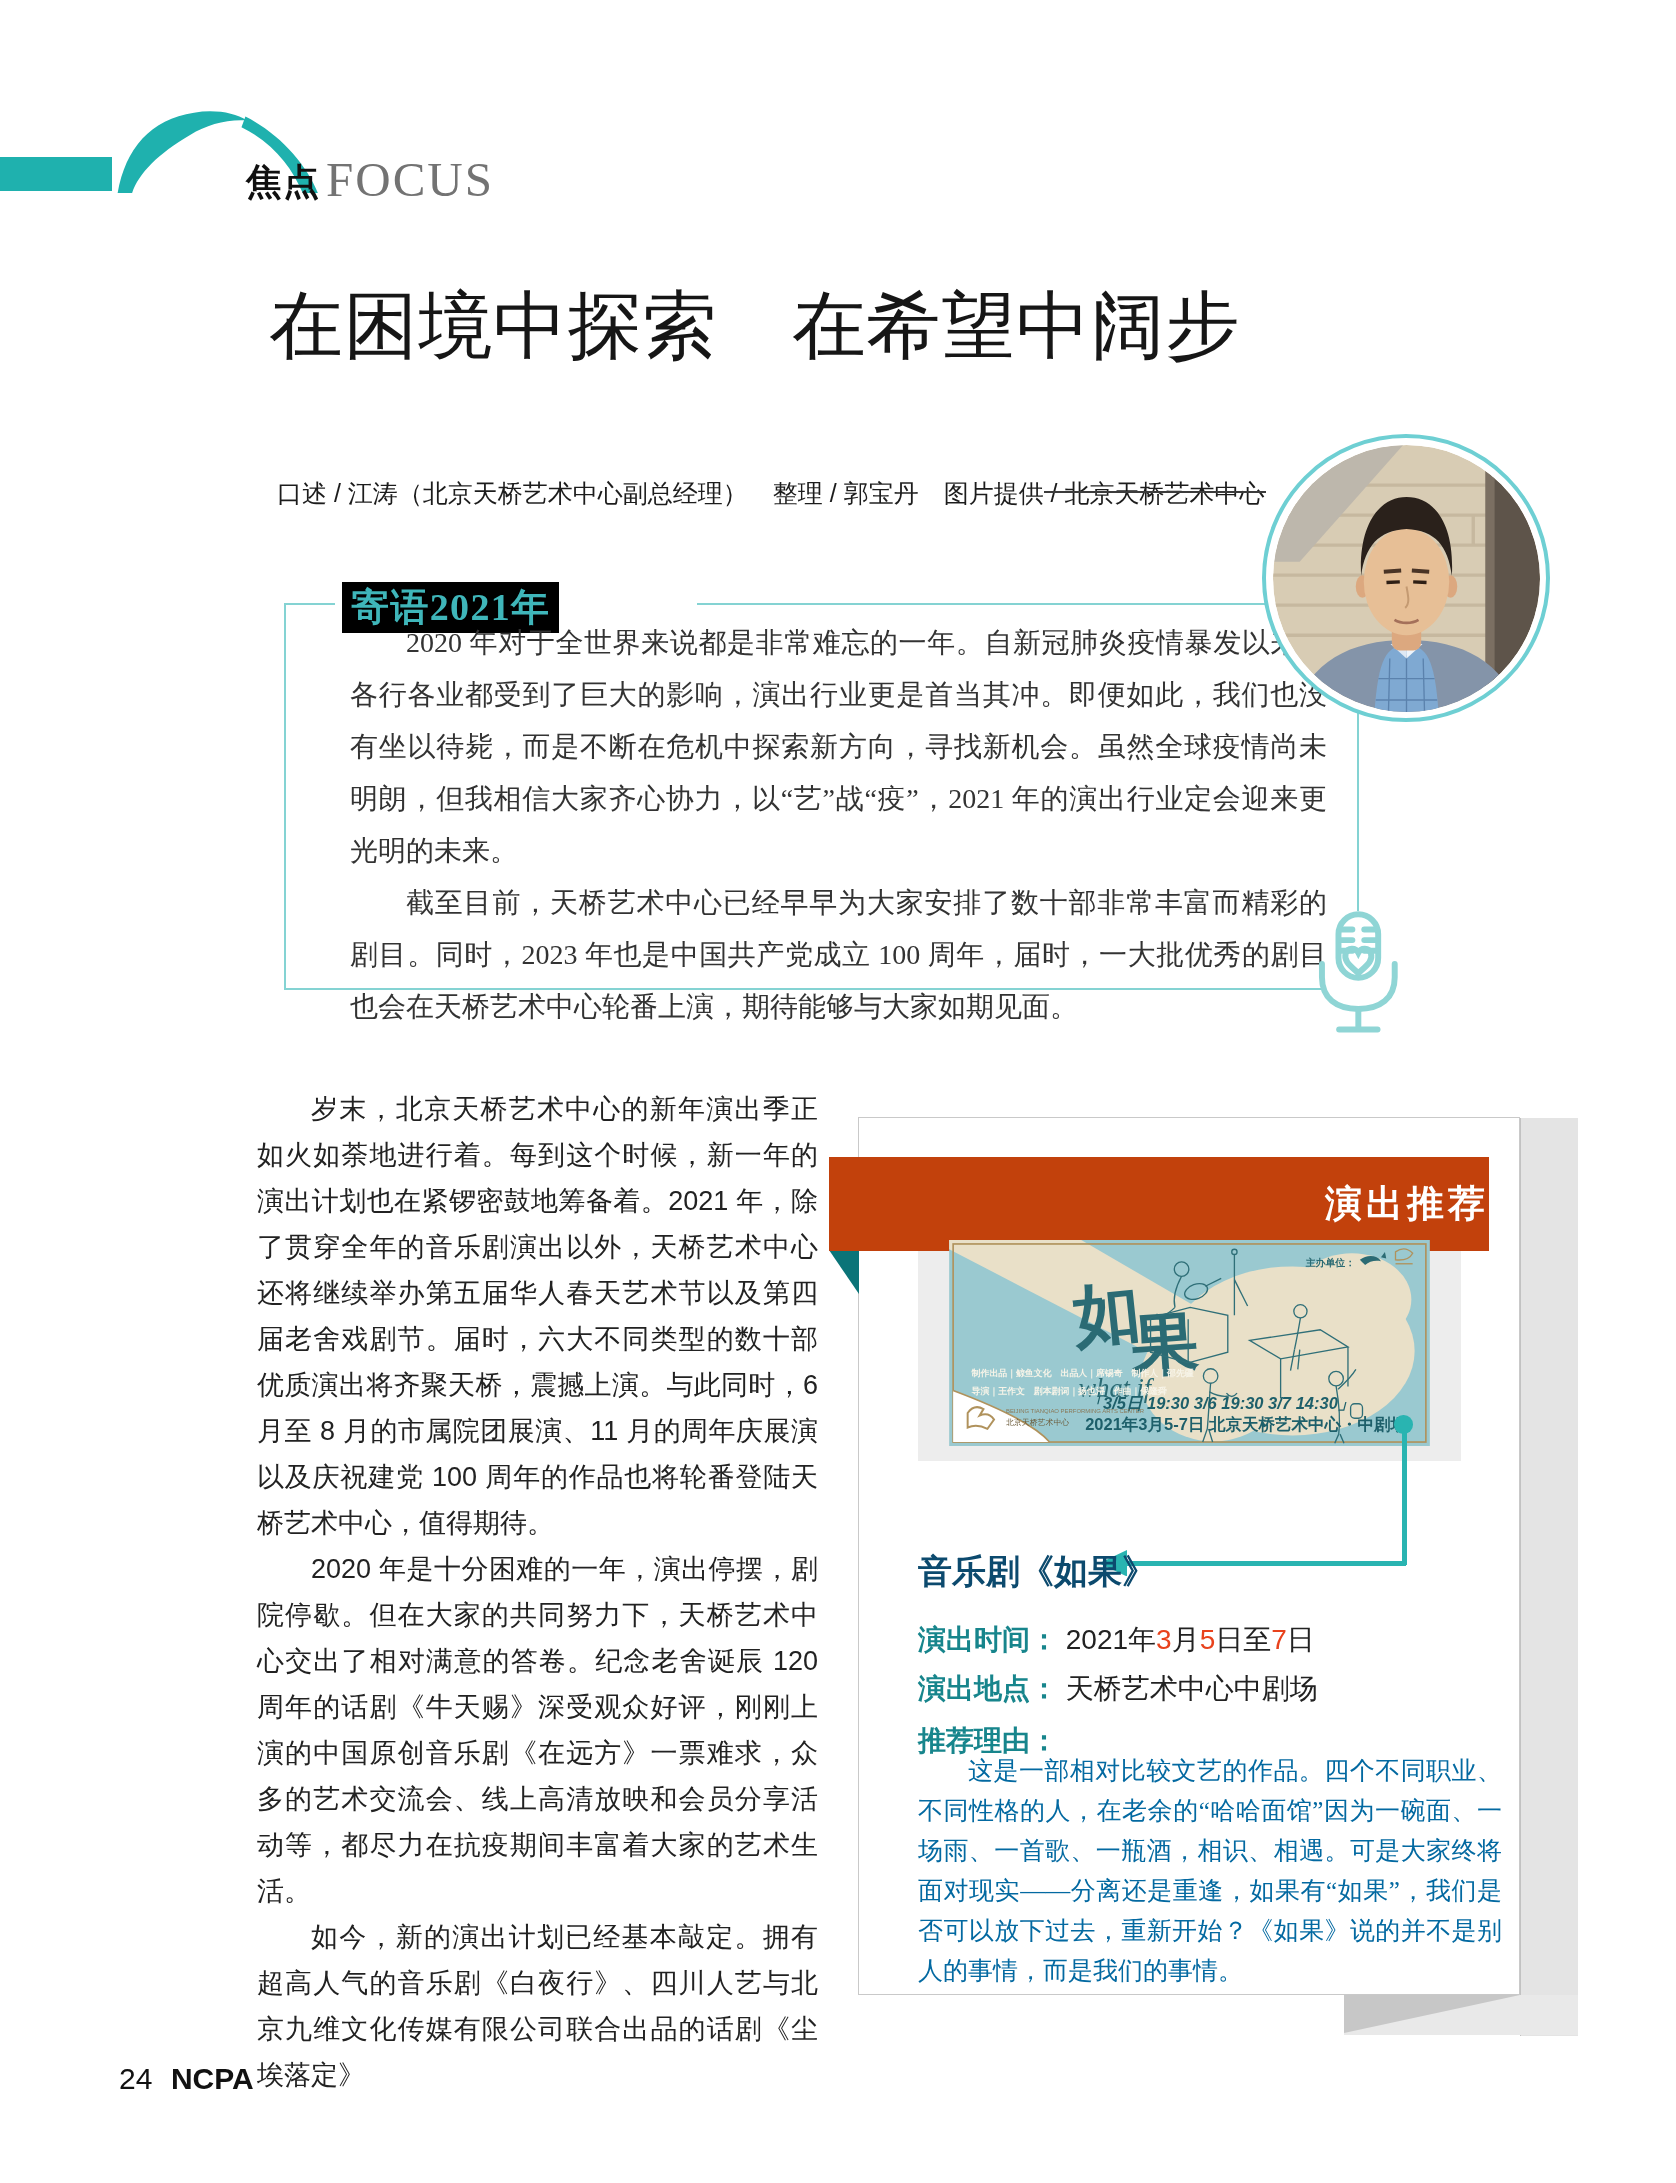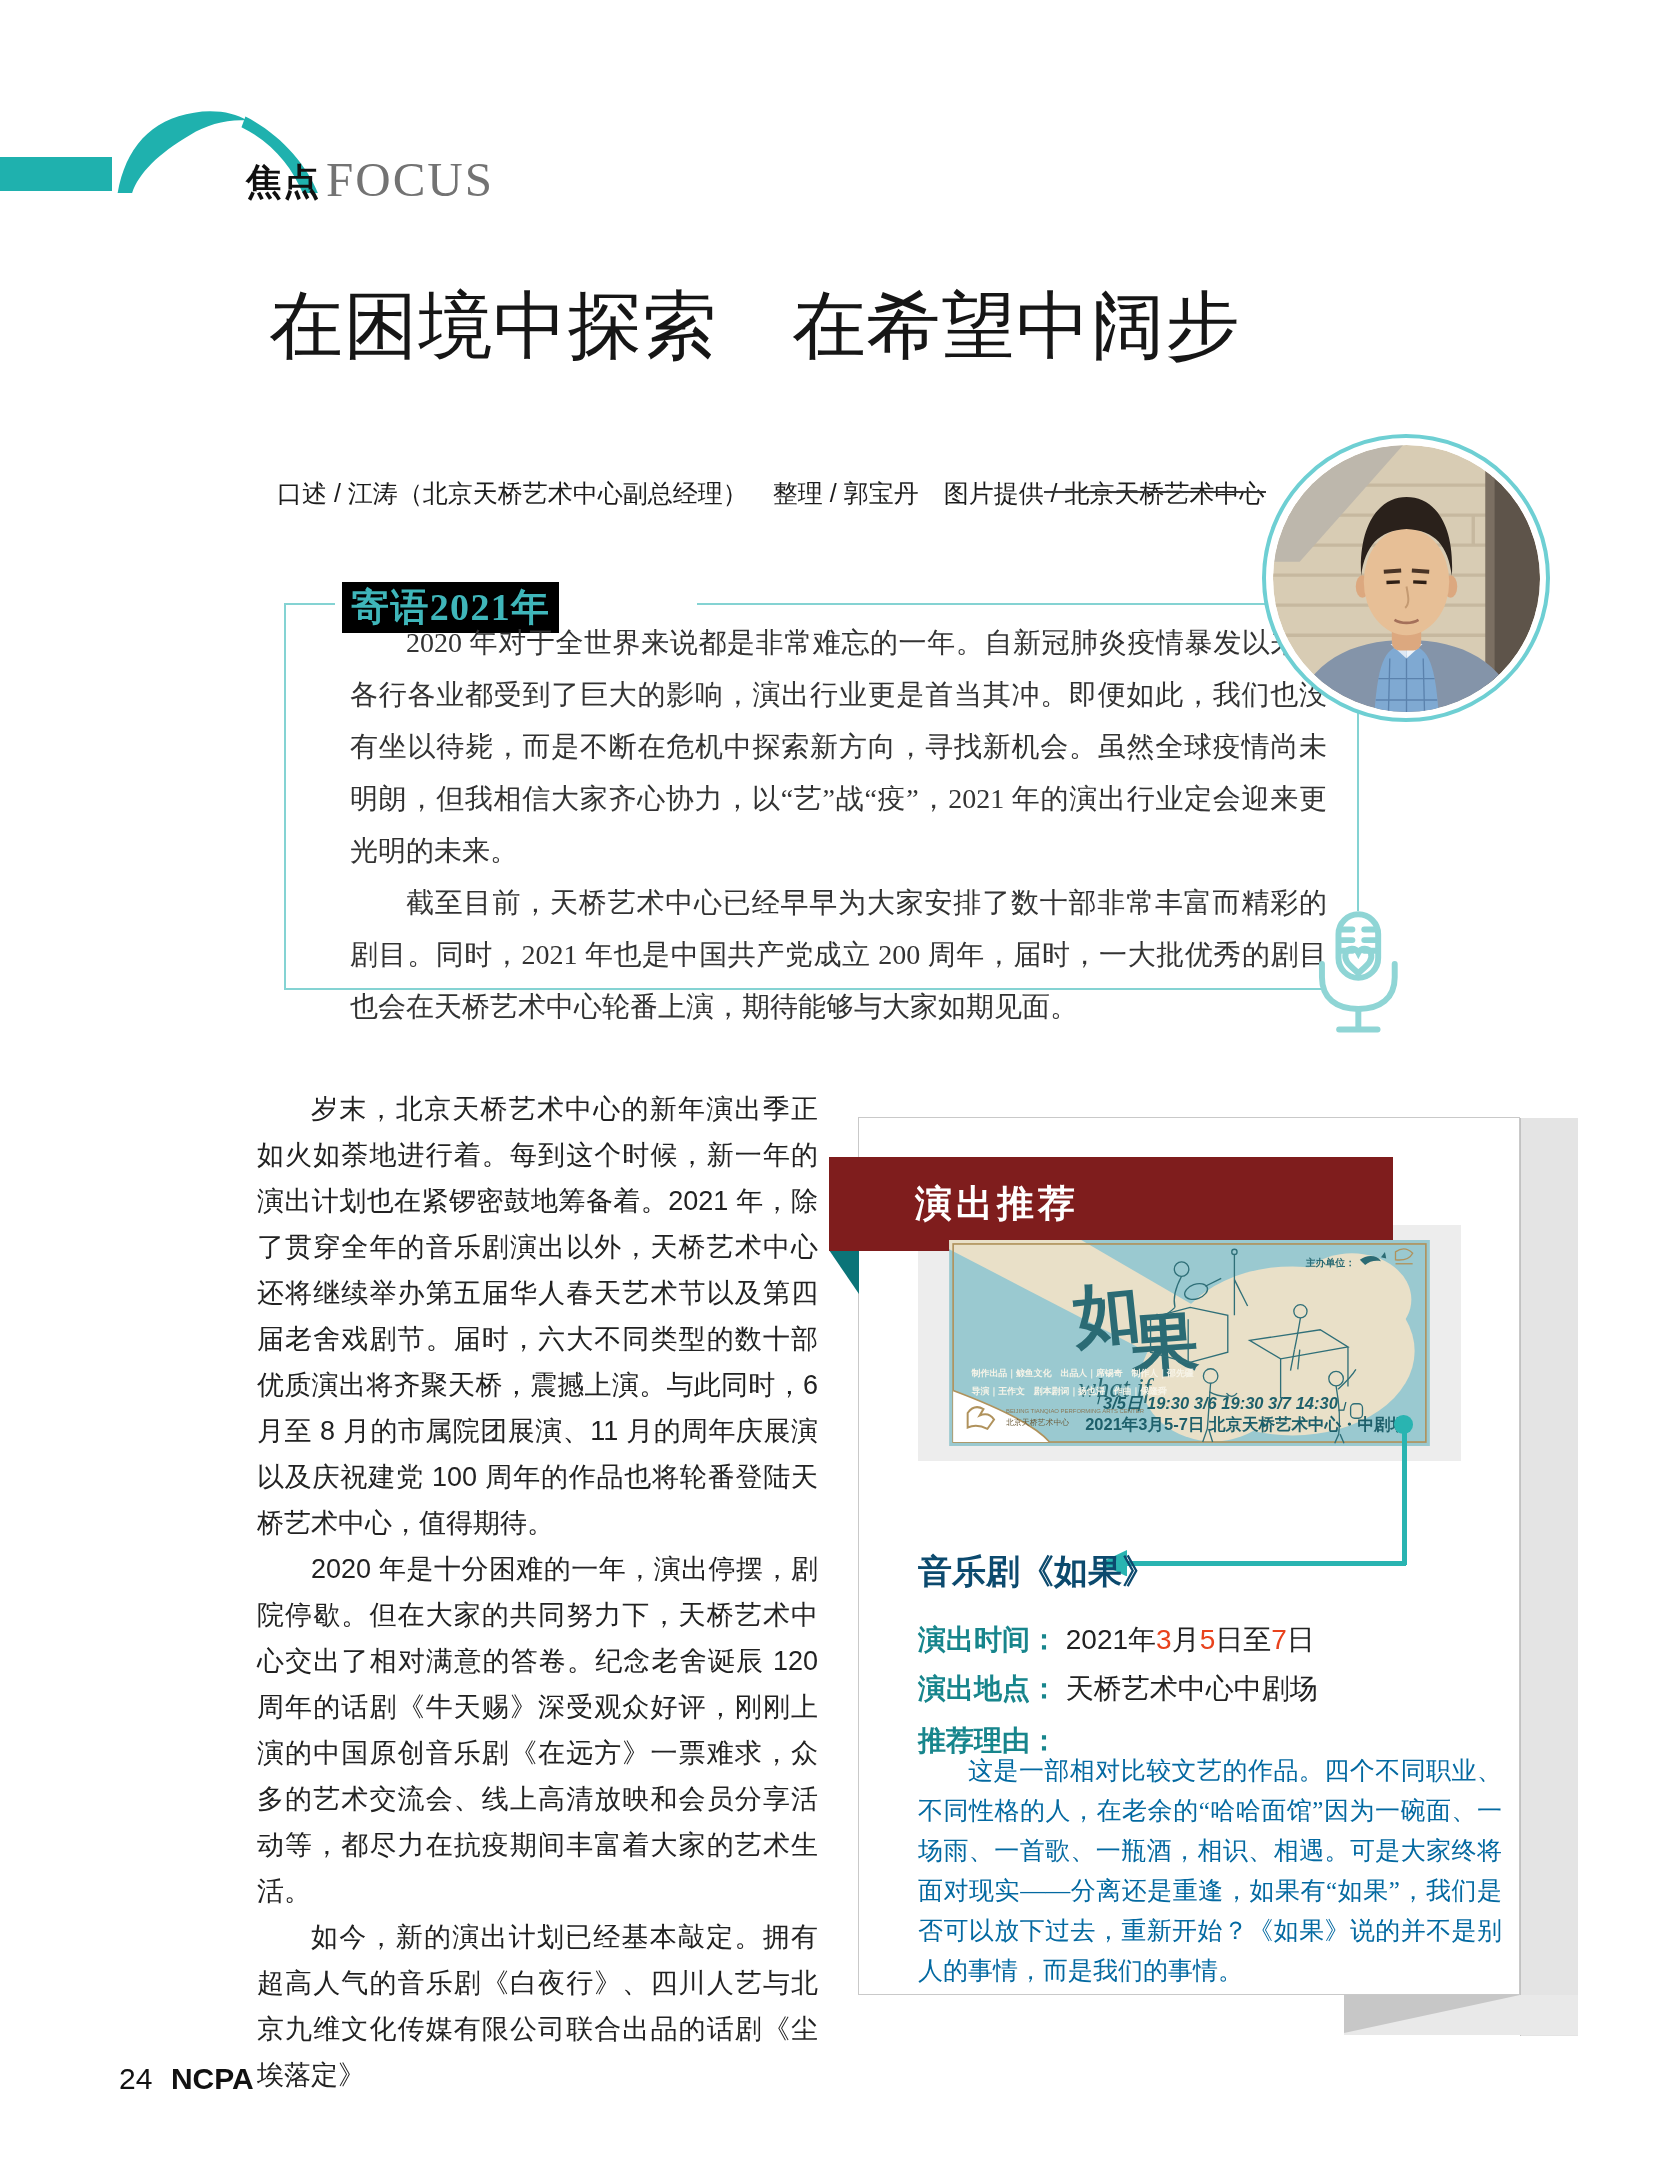--- a/index.html
+++ b/index.html
@@ -37,22 +37,22 @@
   .left-col{left:257px;top:1086px;width:561px;font-size:27px;line-height:46px;color:#222;
     text-align:justify;}
   .left-col p{margin:0;text-indent:2em;}
   
   .card{left:858px;top:1117px;width:662px;height:878px;background:#fff;border:1.3px solid #c9c9c9;
     box-sizing:border-box;z-index:1;}
   .gray-band{left:1520px;top:1118px;width:58px;height:918px;background:#e4e4e4;border-left:1.3px solid #c2c2c2;box-sizing:border-box;z-index:0;}
   .fold-light{left:1344px;top:1995px;width:234px;height:40px;background:#e9e9e9;z-index:0;}
   .fold-dark{left:1344px;top:1995px;width:176px;height:38px;background:#c7c7c7;
     clip-path:polygon(0 0,100% 0,0 100%);z-index:2;}
-  .banner{left:829px;top:1157px;width:564px;height:94px;background:#7f1d1d;z-index:3;
-    display:flex;align-items:center;}
+  .banner{left:829px;top:1157px;width:660px;height:94px;background:#c2410c;z-index:3;
+    display:flex;align-items:center;justify-content:flex-end;}
   .banner span{color:#fff;font-size:37px;font-weight:bold;letter-spacing:4px;margin-left:86px;}
   .banner-fold{left:829px;top:1250px;width:30px;height:44px;background:#0b7478;
     clip-path:polygon(0 0,100% 0,100% 100%);z-index:2;}
   .poster-bg{left:918px;top:1225px;width:543px;height:236px;background:#ededed;z-index:2;}
   .poster{left:949px;top:1240px;width:481px;height:206px;z-index:3;}
   
   .conn{background:#29b4b1;z-index:4;}
   .conn-dot{left:1394px;top:1415px;width:18.5px;height:18.5px;border-radius:50%;}
   .conn-v{left:1402px;top:1425px;width:4.6px;height:140px;}
   .conn-h{left:1125px;top:1561px;width:281px;height:4.6px;}
@@ -139,21 +139,21 @@
   </div>
 
   <div class="abs tl qline-top-l"></div>
   <div class="abs tl qline-top-r"></div>
   <div class="abs tl qline-left"></div>
   <div class="abs tl qline-bottom"></div>
   <div class="abs tl qline-right"></div>
   <div class="abs q-title serif">寄语2021年</div>
   <div class="abs q-text serif">
     <p>2020 年对于全世界来说都是非常难忘的一年。自新冠肺炎疫情暴发以来，各行各业都受到了巨大的影响，演出行业更是首当其冲。即便如此，我们也没有坐以待毙，而是不断在危机中探索新方向，寻找新机会。虽然全球疫情尚未明朗，但我相信大家齐心协力，以“艺”战“疫”，2021 年的演出行业定会迎来更光明的未来。</p>
-    <p>截至目前，天桥艺术中心已经早早为大家安排了数十部非常丰富而精彩的剧目。同时，2021 年也是中国共产党成立 200 周年，届时，一大批优秀的剧目也会在天桥艺术中心轮番上演，期待能够与大家如期见面。</p>
+    <p>截至目前，天桥艺术中心已经早早为大家安排了数十部非常丰富而精彩的剧目。同时，2023 年也是中国共产党成立 100 周年，届时，一大批优秀的剧目也会在天桥艺术中心轮番上演，期待能够与大家如期见面。</p>
   </div>
   <svg class="abs mic" width="96" height="129" viewBox="0 0 145 195">
     <g fill="none" stroke="#8fd5d5" stroke-width="9" stroke-linecap="round">
       <rect x="43" y="5" width="60" height="96" rx="30"></rect>
       <line x1="47" y1="28" x2="64" y2="28"></line>
         <line x1="47" y1="44" x2="64" y2="44"></line>
         <line x1="47" y1="60" x2="64" y2="60"></line>
       <line x1="82" y1="28" x2="99" y2="28"></line>
         <line x1="82" y1="44" x2="99" y2="44"></line>
         <line x1="82" y1="60" x2="99" y2="60"></line>

